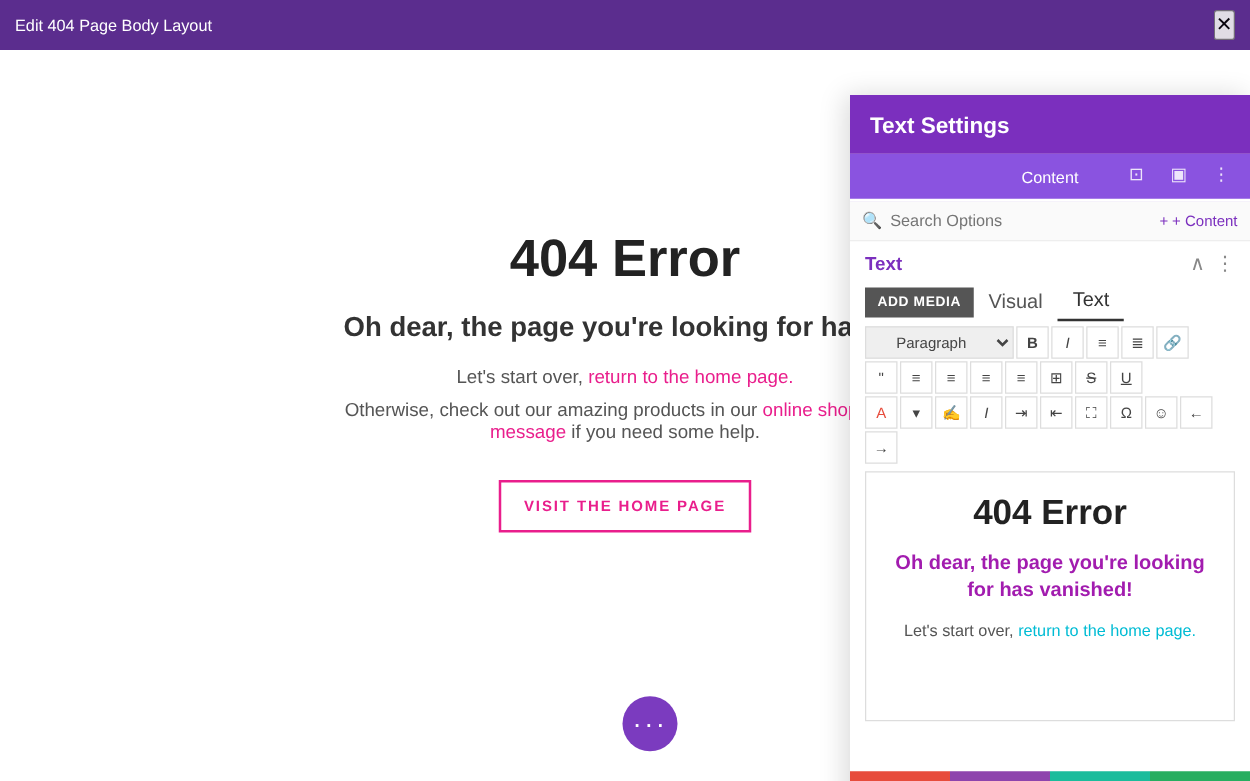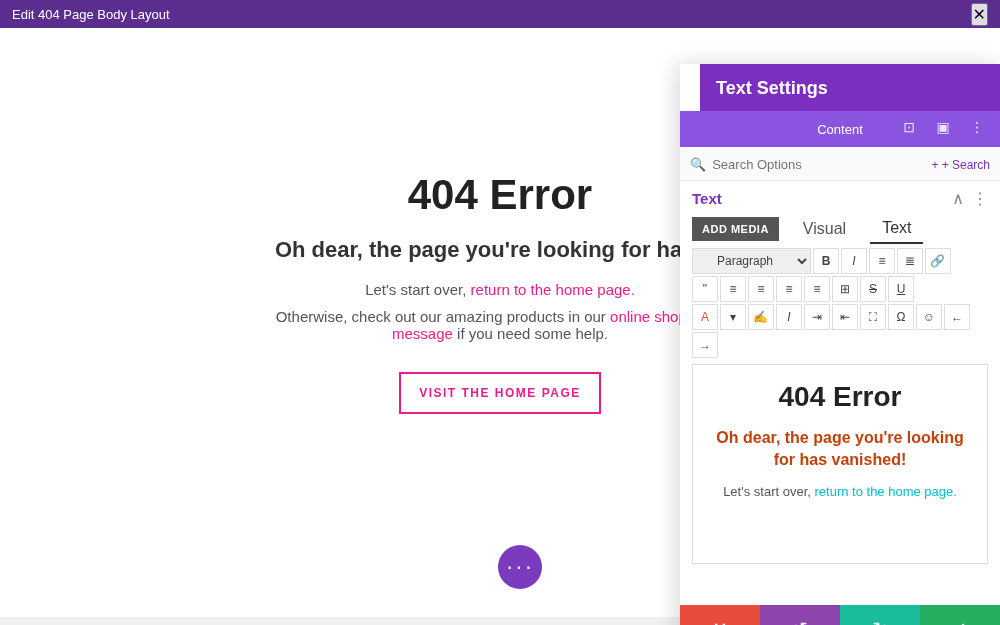--- a/index.html
+++ b/index.html
@@ -2,21 +2,21 @@
 <html><head>
   <meta charset="utf-8">
   <style>
     * { box-sizing: border-box; margin: 0; padding: 0; }
     body { font-family: -apple-system, BlinkMacSystemFont, 'Segoe UI', sans-serif; background: #f0f0f0; width: 1000px; height: 625px; overflow: hidden; }
 
     
     #title-bar {
       background: #5b2d8e;
       color: white;
-      height: 28px;
+      height: 40px;
       display: flex;
       align-items: center;
       justify-content: space-between;
       padding: 0 12px;
       font-size: 13px;
     }
     #title-bar-close {
       cursor: pointer;
       font-size: 16px;
       opacity: 0.9;
@@ -231,21 +231,21 @@
       color: #555;
       margin-bottom: 4px;
       font-weight: 500;
       text-transform: uppercase;
       letter-spacing: 0.5px;
     }
 
     #editor-toolbar-top {
       display: flex;
       align-items: center;
-      gap: 12px;
+      gap: 0;
       margin-bottom: 4px;
     }
 
     #add-media-btn {
       background: #555;
       color: white;
       border: none;
       padding: 6px 10px;
       font-size: 11px;
       font-weight: 700;
@@ -314,21 +314,21 @@
       font-size: 28px;
       font-weight: 800;
       color: #222;
       text-align: center;
       margin-bottom: 14px;
     }
 
     #editor-subtitle {
       font-size: 16px;
       font-weight: 700;
-      color: #c2410c;
+      color: #a21caf;
       text-align: center;
       margin-bottom: 12px;
       line-height: 1.4;
     }
 
     #editor-line1 {
       font-size: 13px;
       color: #555;
       text-align: center;
     }
@@ -381,39 +381,39 @@
       <span> if you need some help.</span>
     </p>
     <button id="visit-button">VISIT THE HOME PAGE</button>
 
     <button id="fab-button">
       <span style="font-size:22px; letter-spacing:2px;">···</span>
     </button>
   </div>
 
   <div id="settings-panel">
-    <div id="panel-header" style="position:relative;margin-left:20px;">
+    <div id="panel-header" style="position:relative;">
       <div id="panel-title">Text Settings</div>
       <div id="panel-header-icons">
         <button class="header-icon-btn">⊡</button>
         <button class="header-icon-btn">▣</button>
         <button class="header-icon-btn">⋮</button>
       </div>
     </div>
 
     <div id="panel-tabs">
       <div class="panel-tab active">Content</div>
     </div>
 
     <div id="search-bar">
       <span style="color:#aaa; font-size:13px;">🔍</span>
       <input id="search-input" type="text" placeholder="Search Options" style="">
       <button id="filter-btn">
         <span>+</span>
-        <span>+ Search</span>
+        <span>+ Content</span>
       </button>
     </div>
 
     <div id="text-section">
       <div id="text-section-header">
         <span id="text-label">Text</span>
         <div id="text-header-actions">
           <button class="text-header-btn">∧</button>
           <button class="text-header-btn">⋮</button>
         </div>

